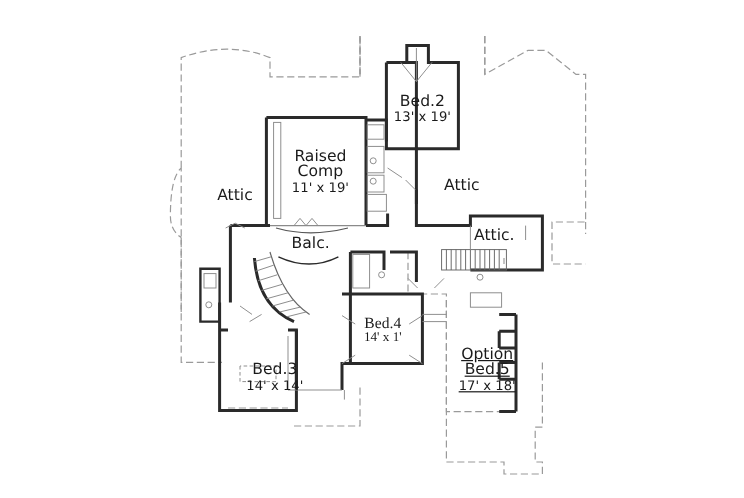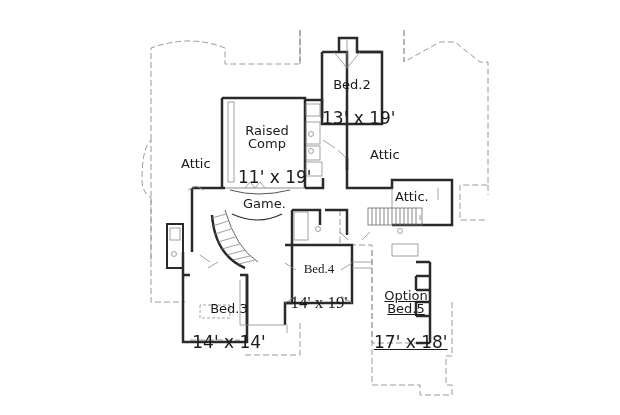--- a/index.html
+++ b/index.html
@@ -1,20 +1,20 @@
 <!DOCTYPE html>
 <html><head>
 <meta charset="utf-8">
 <style>
   html, body { margin: 0; padding: 0; background: #ffffff; }
   body { width: 620px; height: 415px; overflow: hidden; position: relative; font-family: "DejaVu Sans", sans-serif; }
   #plan { position: absolute; left: 0; top: 0; width: 620px; height: 415px; }
   .label { position: absolute; text-align: center; color: #1a1a1a; line-height: 1.0; white-space: nowrap; }
   .label .name { font-size: 13px; display: block; }
-  .label .dim { font-size: 17px; display: block; margin-top: 19px; }
+  .label .dim { font-size: 11px; display: block; margin-top: 1px; }
   .attic { font-size: 13px; }
 </style>
 </head>
 <body>
 
 <svg id="plan" viewBox="0 0 620 415" xmlns="http://www.w3.org/2000/svg">
 
   <g fill="none" stroke="#9a9a9a" stroke-width="1" stroke-dasharray="6,3">
     <path d="M151,260 L151,140 Q142,148 142,180 Q142,192 151,198 M151,140 L151,48 Q190,34 225,48 L225,64 L300,64 L300,30"></path>
     <path d="M151,198 L151,302 L185,302"></path>
@@ -138,25 +138,25 @@
   <span class="dim">13' x 19'</span>
 </div>
 
 <div class="label" style="left:190px; top:302px; width:78px;">
   <span class="name">Bed.3</span>
   <span class="dim">14' x 14'</span>
 </div>
 
 <div class="label" style="left:288px; top:262px; width:62px;font-family:Liberation Serif, serif;">
   <span class="name">Bed.4</span>
-  <span class="dim">14' x 19'</span>
+  <span class="dim">14' x 1'</span>
 </div>
 
 <div class="label" style="left:374px; top:289px; width:64px;text-decoration:underline;">
   <span class="name">Option</span>
   <span class="name">Bed.5</span>
   <span class="dim">17' x 18'</span>
 </div>
 
 <div class="label attic" style="left:181px; top:157px;">Attic</div>
 <div class="label attic" style="left:370px; top:148px;">Attic</div>
-<div class="label attic" style="left:243px; top:197px;">Game.</div>
+<div class="label attic" style="left:243px; top:197px;">Balc.</div>
 <div class="label attic" style="left:395px; top:190px;">Attic.</div>
 
 </body></html>

